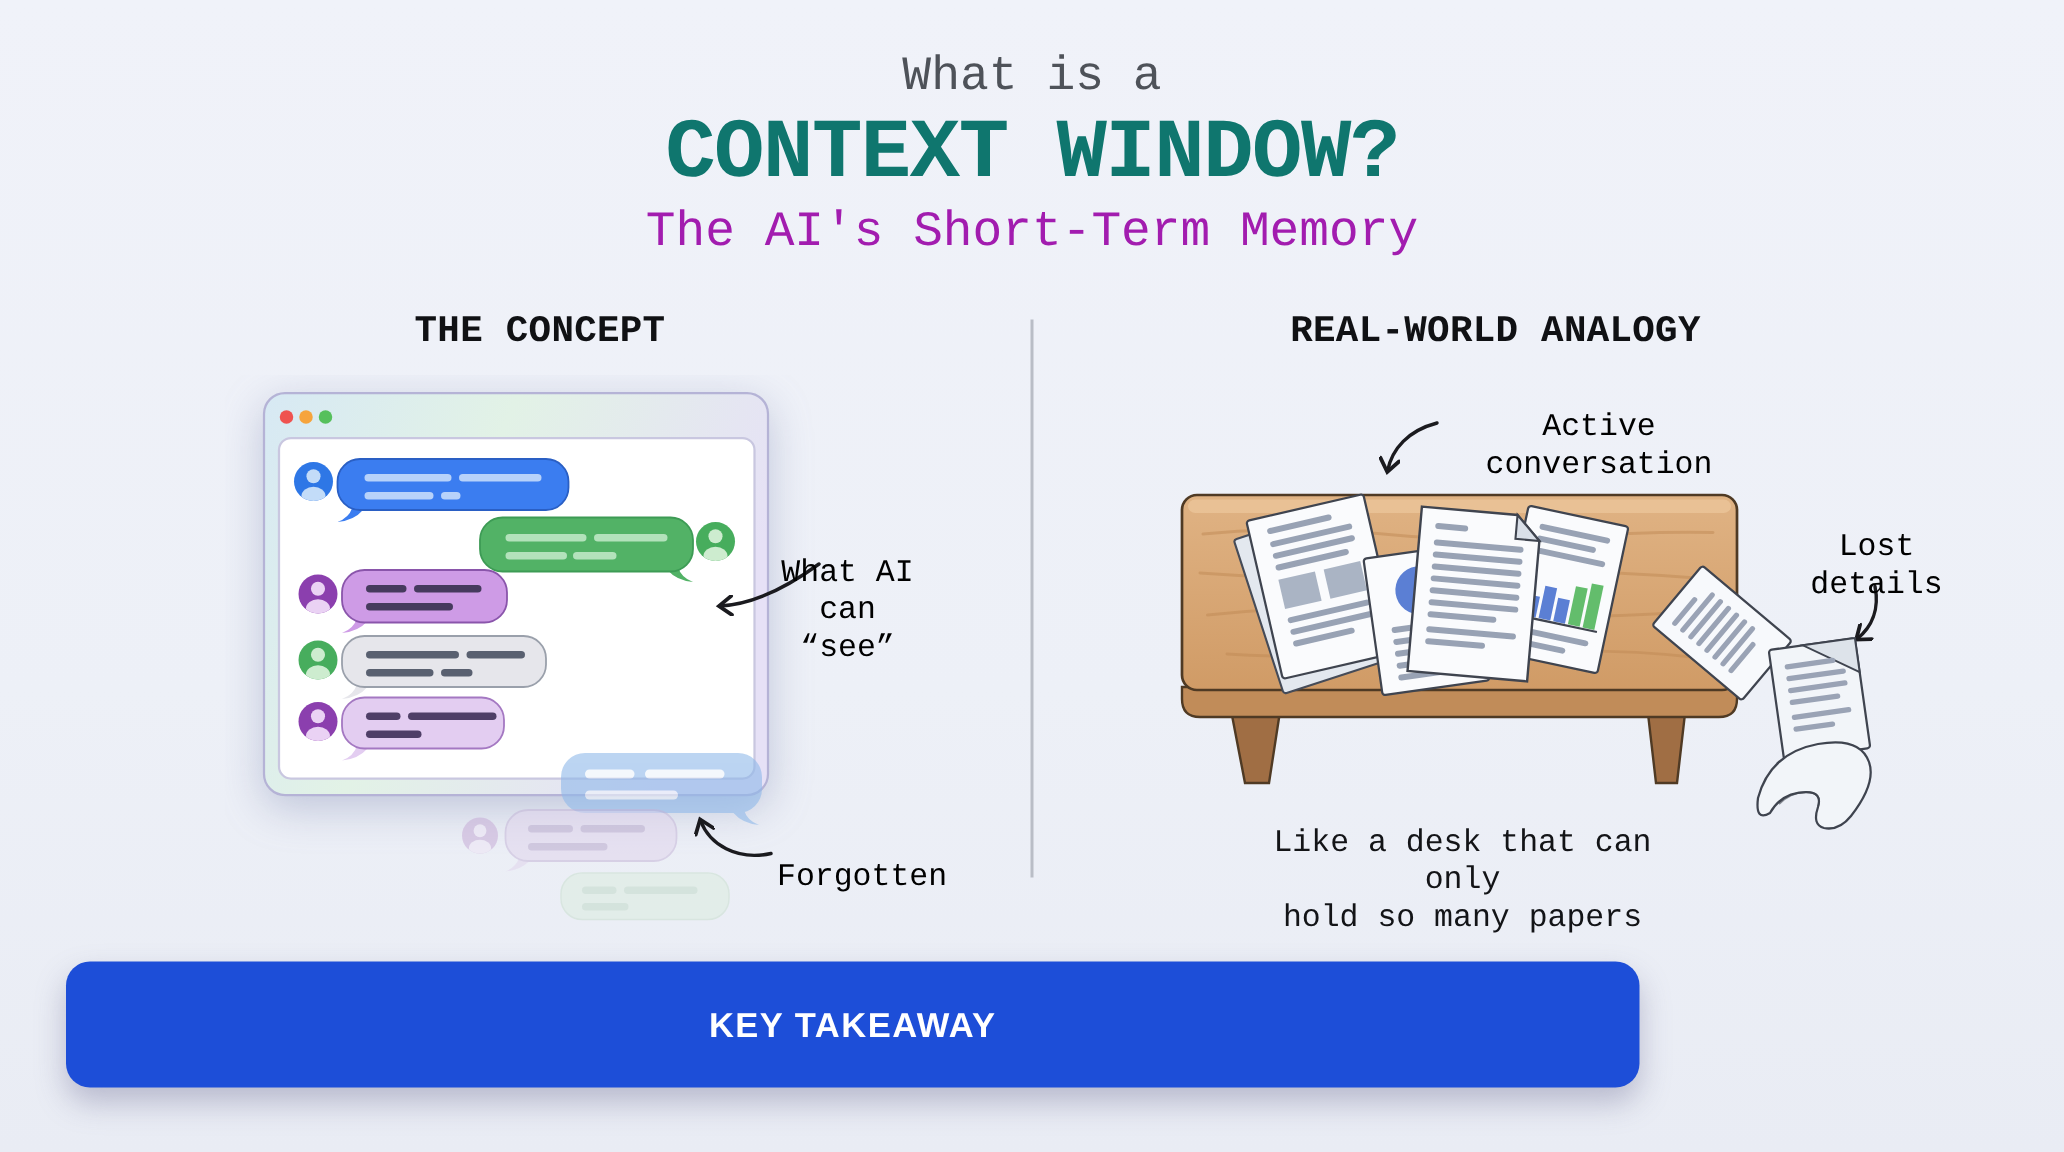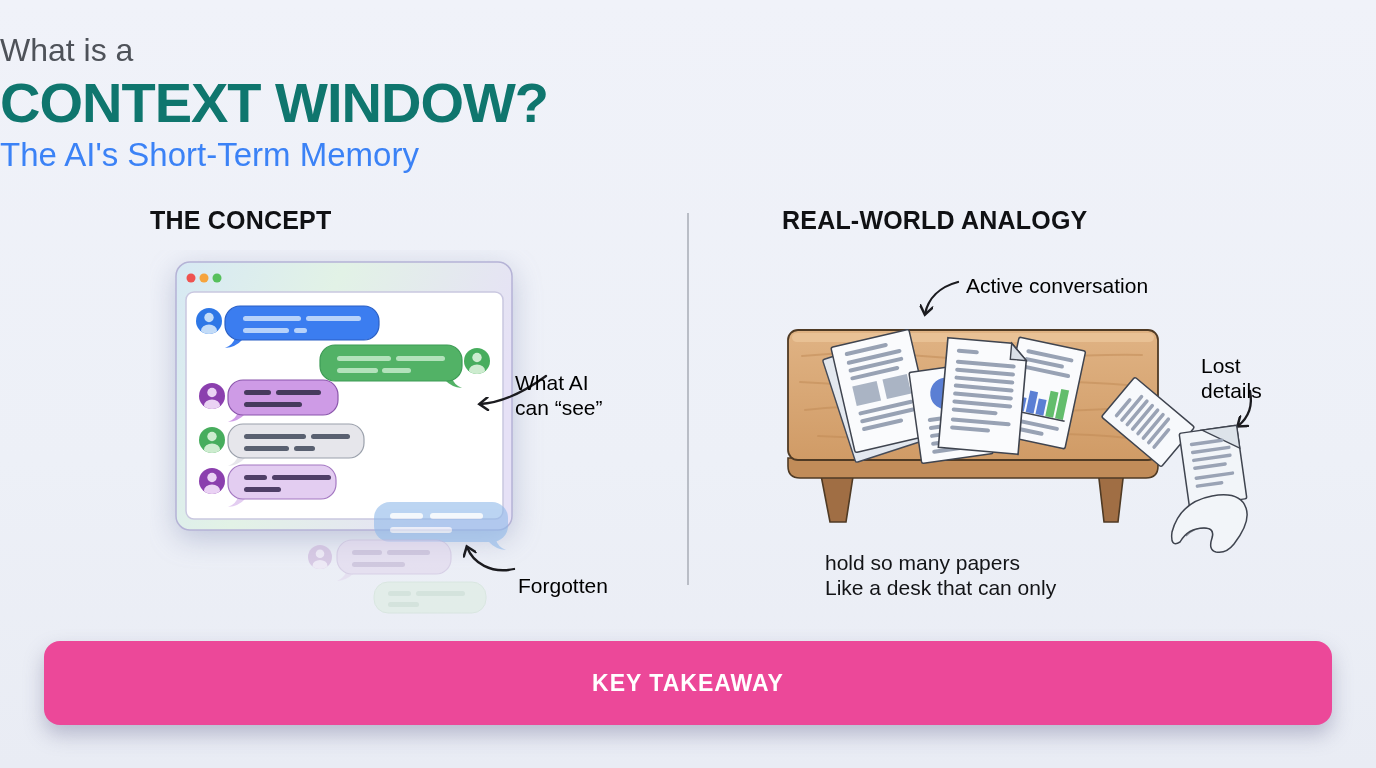--- a/index.html
+++ b/index.html
@@ -3,46 +3,46 @@
 <meta charset="utf-8">
 <style>
   html,body{margin:0;padding:0;}
   body{
     width:1376px;height:768px;position:relative;overflow:hidden;
     background:linear-gradient(180deg,#f0f2f9 0%,#edf0f7 60%,#e9ecf4 100%);
     font-family:"Liberation Sans","DejaVu Sans",sans-serif;
     color:#131417;
   }
   .abs{position:absolute;}
-  .center{text-align:left;}
+  .center{text-align:center;font-family:Liberation Mono, monospace;}
 
   
   .eyebrow{left:0;top:32px;width:100%;font-size:32px;font-weight:500;color:#4e5259;}
   .main-title{left:0;top:70px;width:100%;font-size:56px;font-weight:800;letter-spacing:-1px;color:#0f766e;}
-  .subtitle{left:0;top:136px;width:100%;font-size:33px;font-weight:500;color:#3b82f6;}
+  .subtitle{left:0;top:136px;width:100%;font-size:33px;font-weight:500;color:#a21caf;}
 
   
   .col-heading{font-size:25px;font-weight:800;color:#101114;letter-spacing:.2px;}
   .heading-left{left:150px;top:206px;width:420px;}
   .heading-right{left:782px;top:206px;width:430px;}
 
   .divider{left:687px;top:213px;width:2px;height:372px;background:#b9bdc6;}
 
   
   .note{font-size:21px;font-weight:500;color:#000000;line-height:25px;}
   .see-label{left:515px;top:354px;width:100px;margin-top:16px;}
   .forgotten-label{left:518px;top:557px;width:104px;margin-top:16px;}
   .active-label{left:966px;top:273px;width:200px;}
   .lost-label{left:1201px;top:353px;width:100px;}
   .desk-caption{left:825px;top:550px;width:300px;font-size:21px;line-height:25px;}
 
   
   .banner{
-    left:44px;top:641px;width:1288px;height:84px;border-radius:16px;
-    background:#ec4899;box-shadow:0 10px 20px rgba(125,125,160,.45);
+    left:44px;top:641px;width:1049px;height:84px;border-radius:16px;
+    background:#1d4ed8;box-shadow:0 10px 20px rgba(125,125,160,.45);
     display:flex;flex-direction:column;align-items:center;justify-content:center;gap:3px;
   }
   .banner-label{font-size:23px;font-weight:700;letter-spacing:1px;color:#ffffff;}
   .banner-text{font-size:29px;font-weight:700;color:#ffffff;}
 
   svg{display:block;}
 </style>
 </head>
 <body>
 
@@ -355,19 +355,19 @@
     <path d="M452,268 Q455,258 444,258 Q434,258 426,266" fill="none" stroke="#3f444f" stroke-width="1.2" opacity="0.6"></path>
   </g>
 </svg>
 
 <div class="abs center note active-label">Active conversation</div>
 <div class="abs center note lost-label">
   <div>Lost</div>
   <div>details</div>
 </div>
 <div class="abs center desk-caption">
+  <div>Like a desk that can only</div>
   <div>hold so many papers</div>
-  <div>Like a desk that can only</div>
 </div>
 
 <div class="abs banner">
   <div class="banner-label">KEY TAKEAWAY</div>
 </div>
 
 </body></html>

